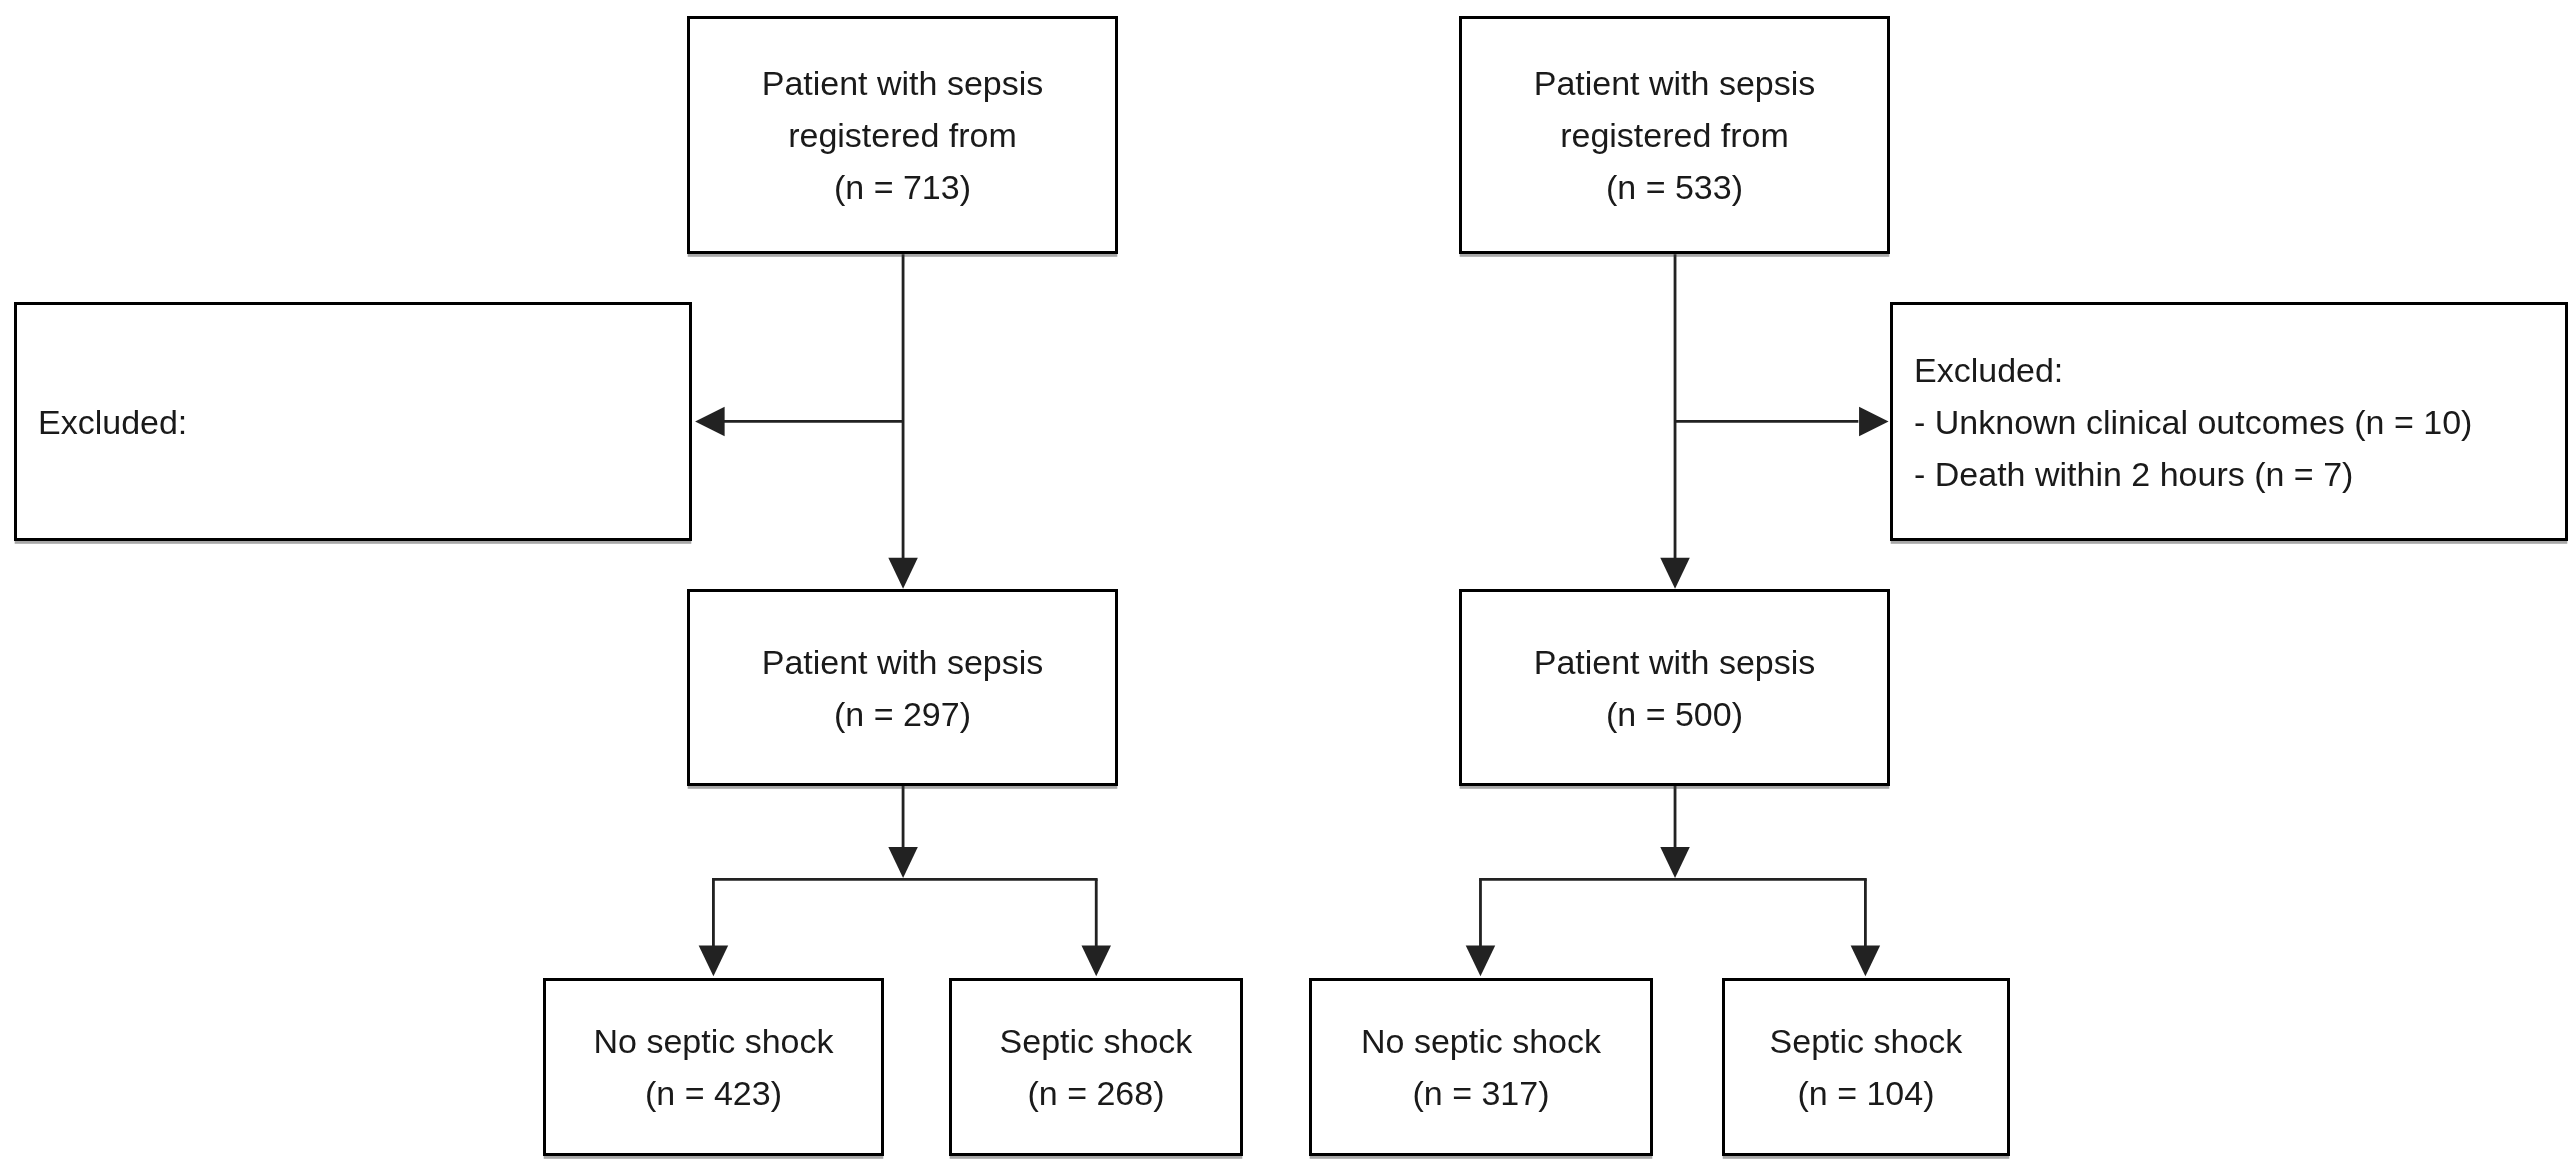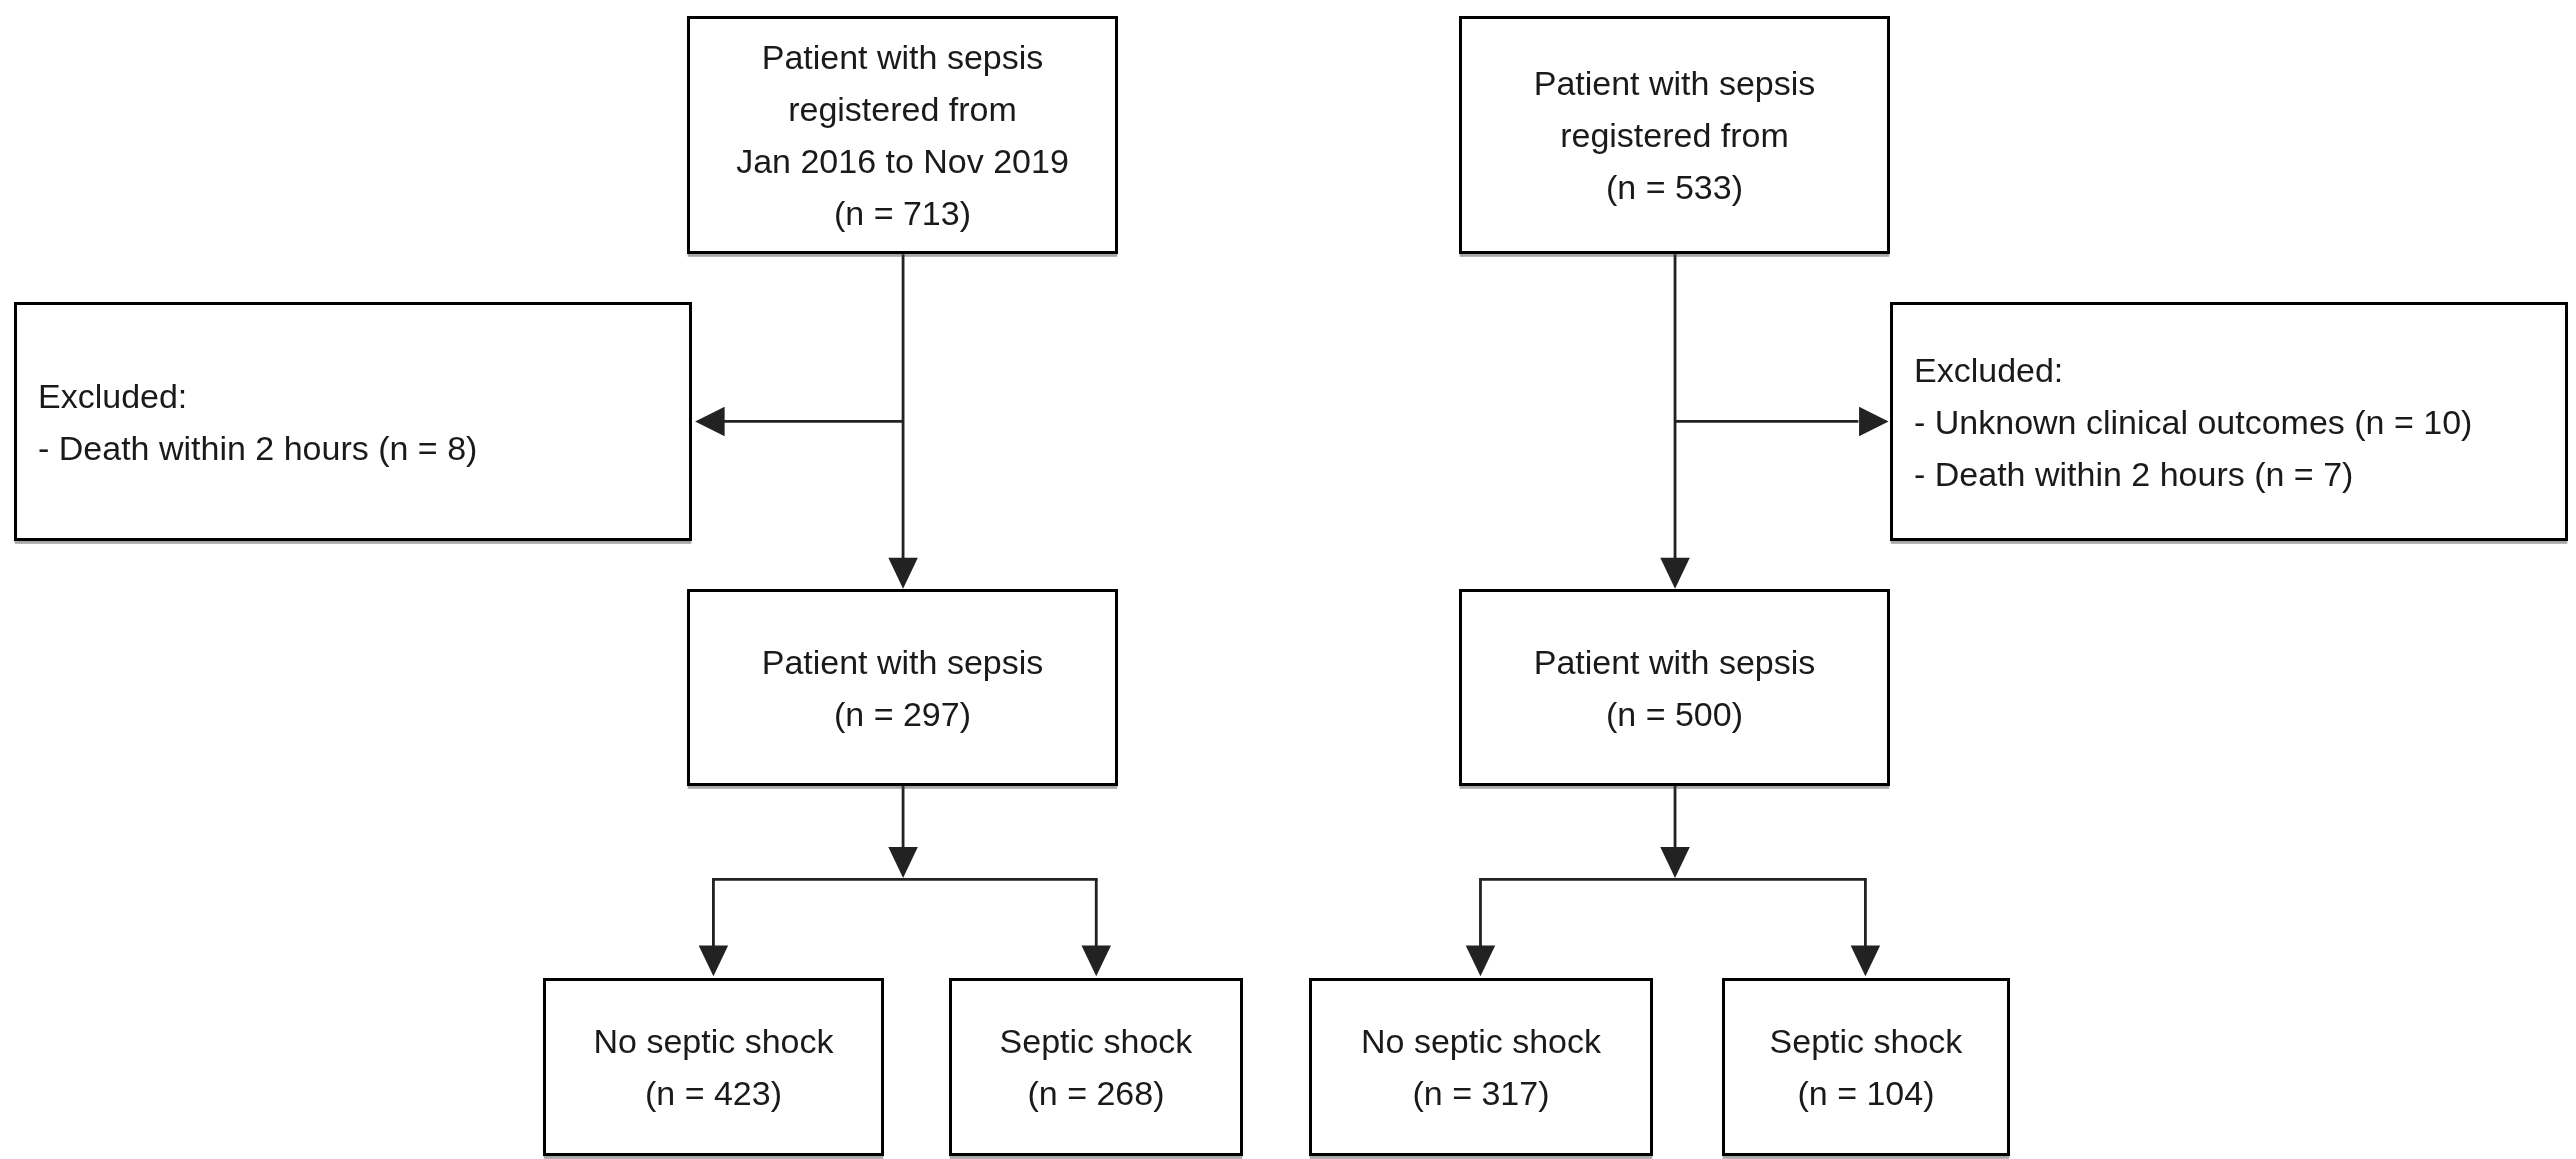--- a/index.html
+++ b/index.html
@@ -77,27 +77,25 @@
     <line x1="2105" y1="1252" x2="2657" y2="1252"></line>
     <line x1="2107" y1="1252" x2="2107" y2="1350"></line>
     <polygon points="2086,1346 2128,1346 2107,1390"></polygon>
     <line x1="2655" y1="1252" x2="2655" y2="1350"></line>
     <polygon points="2634,1346 2676,1346 2655,1390"></polygon>
   </svg>
 
   <div class="box center" style="left:687px; top:16px; width:431px; height:238px;">
     <div class="bl">Patient with sepsis</div>
     <div class="bl">registered from</div>
-    <div class="bl">Jan 2016 to Nov 2019</div>
     <div class="bl">(n = 713)</div>
   </div>
 
   <div class="box left-align" style="left:14px; top:302px; width:678px; height:239px;">
     <div class="bl">Excluded:</div>
-    <div class="bl">- Death within 2 hours (n = 8)</div>
   </div>
 
   <div class="box center" style="left:687px; top:589px; width:431px; height:197px;">
     <div class="bl">Patient with sepsis</div>
     <div class="bl">(n = 297)</div>
   </div>
 
   <div class="box center" style="left:543px; top:978px; width:341px; height:178px;">
     <div class="bl">No septic shock</div>
     <div class="bl">(n = 423)</div>

